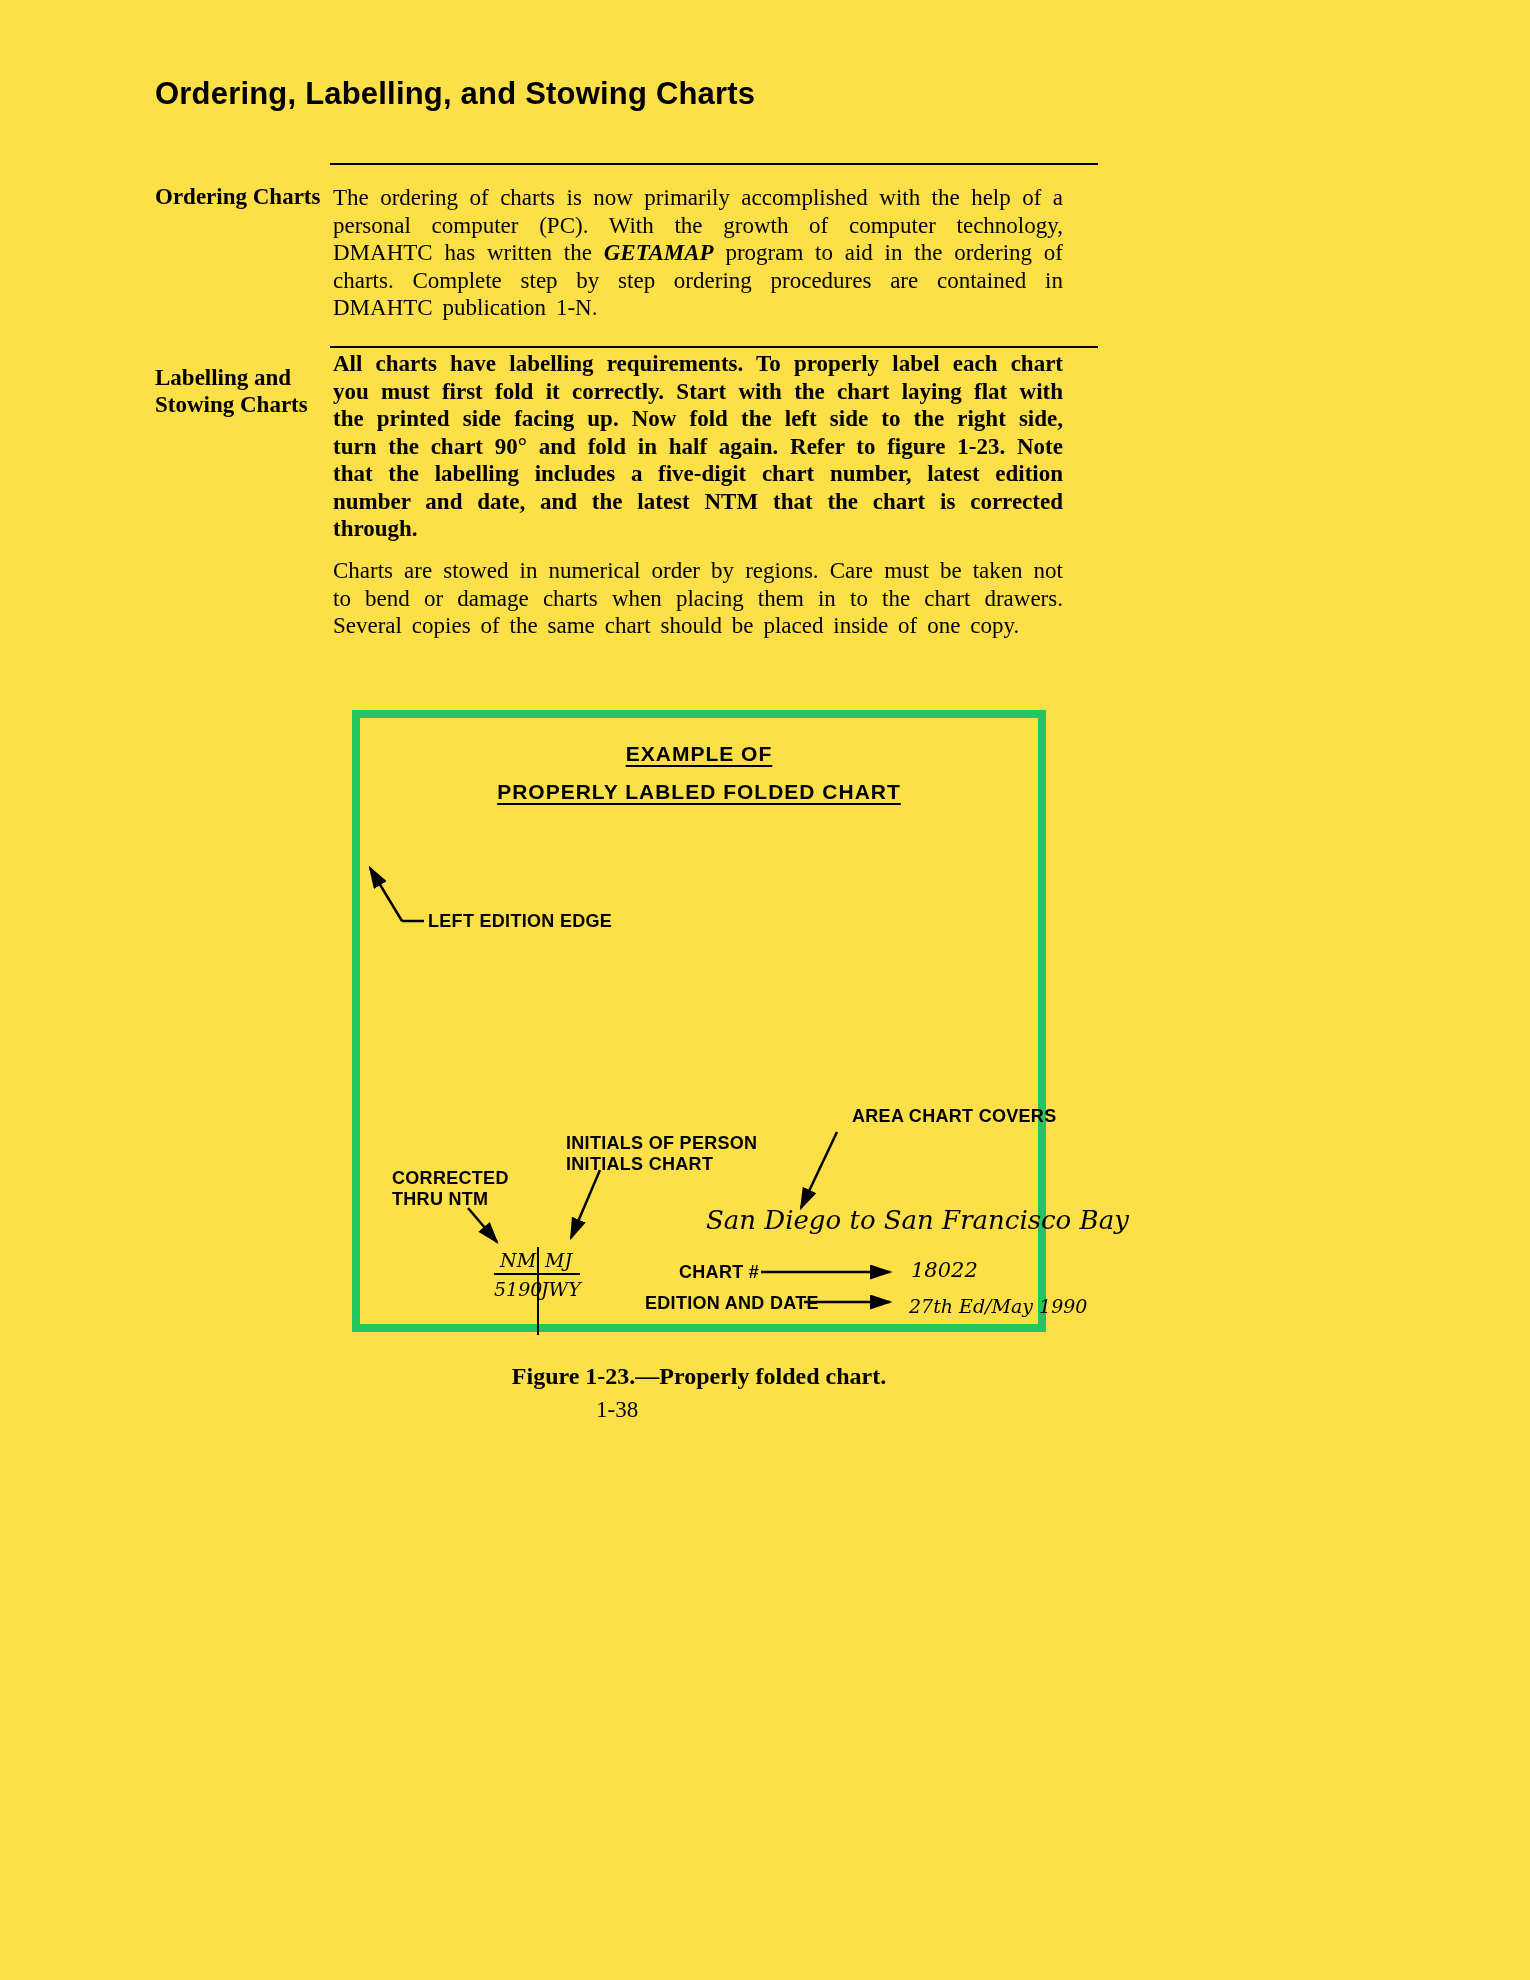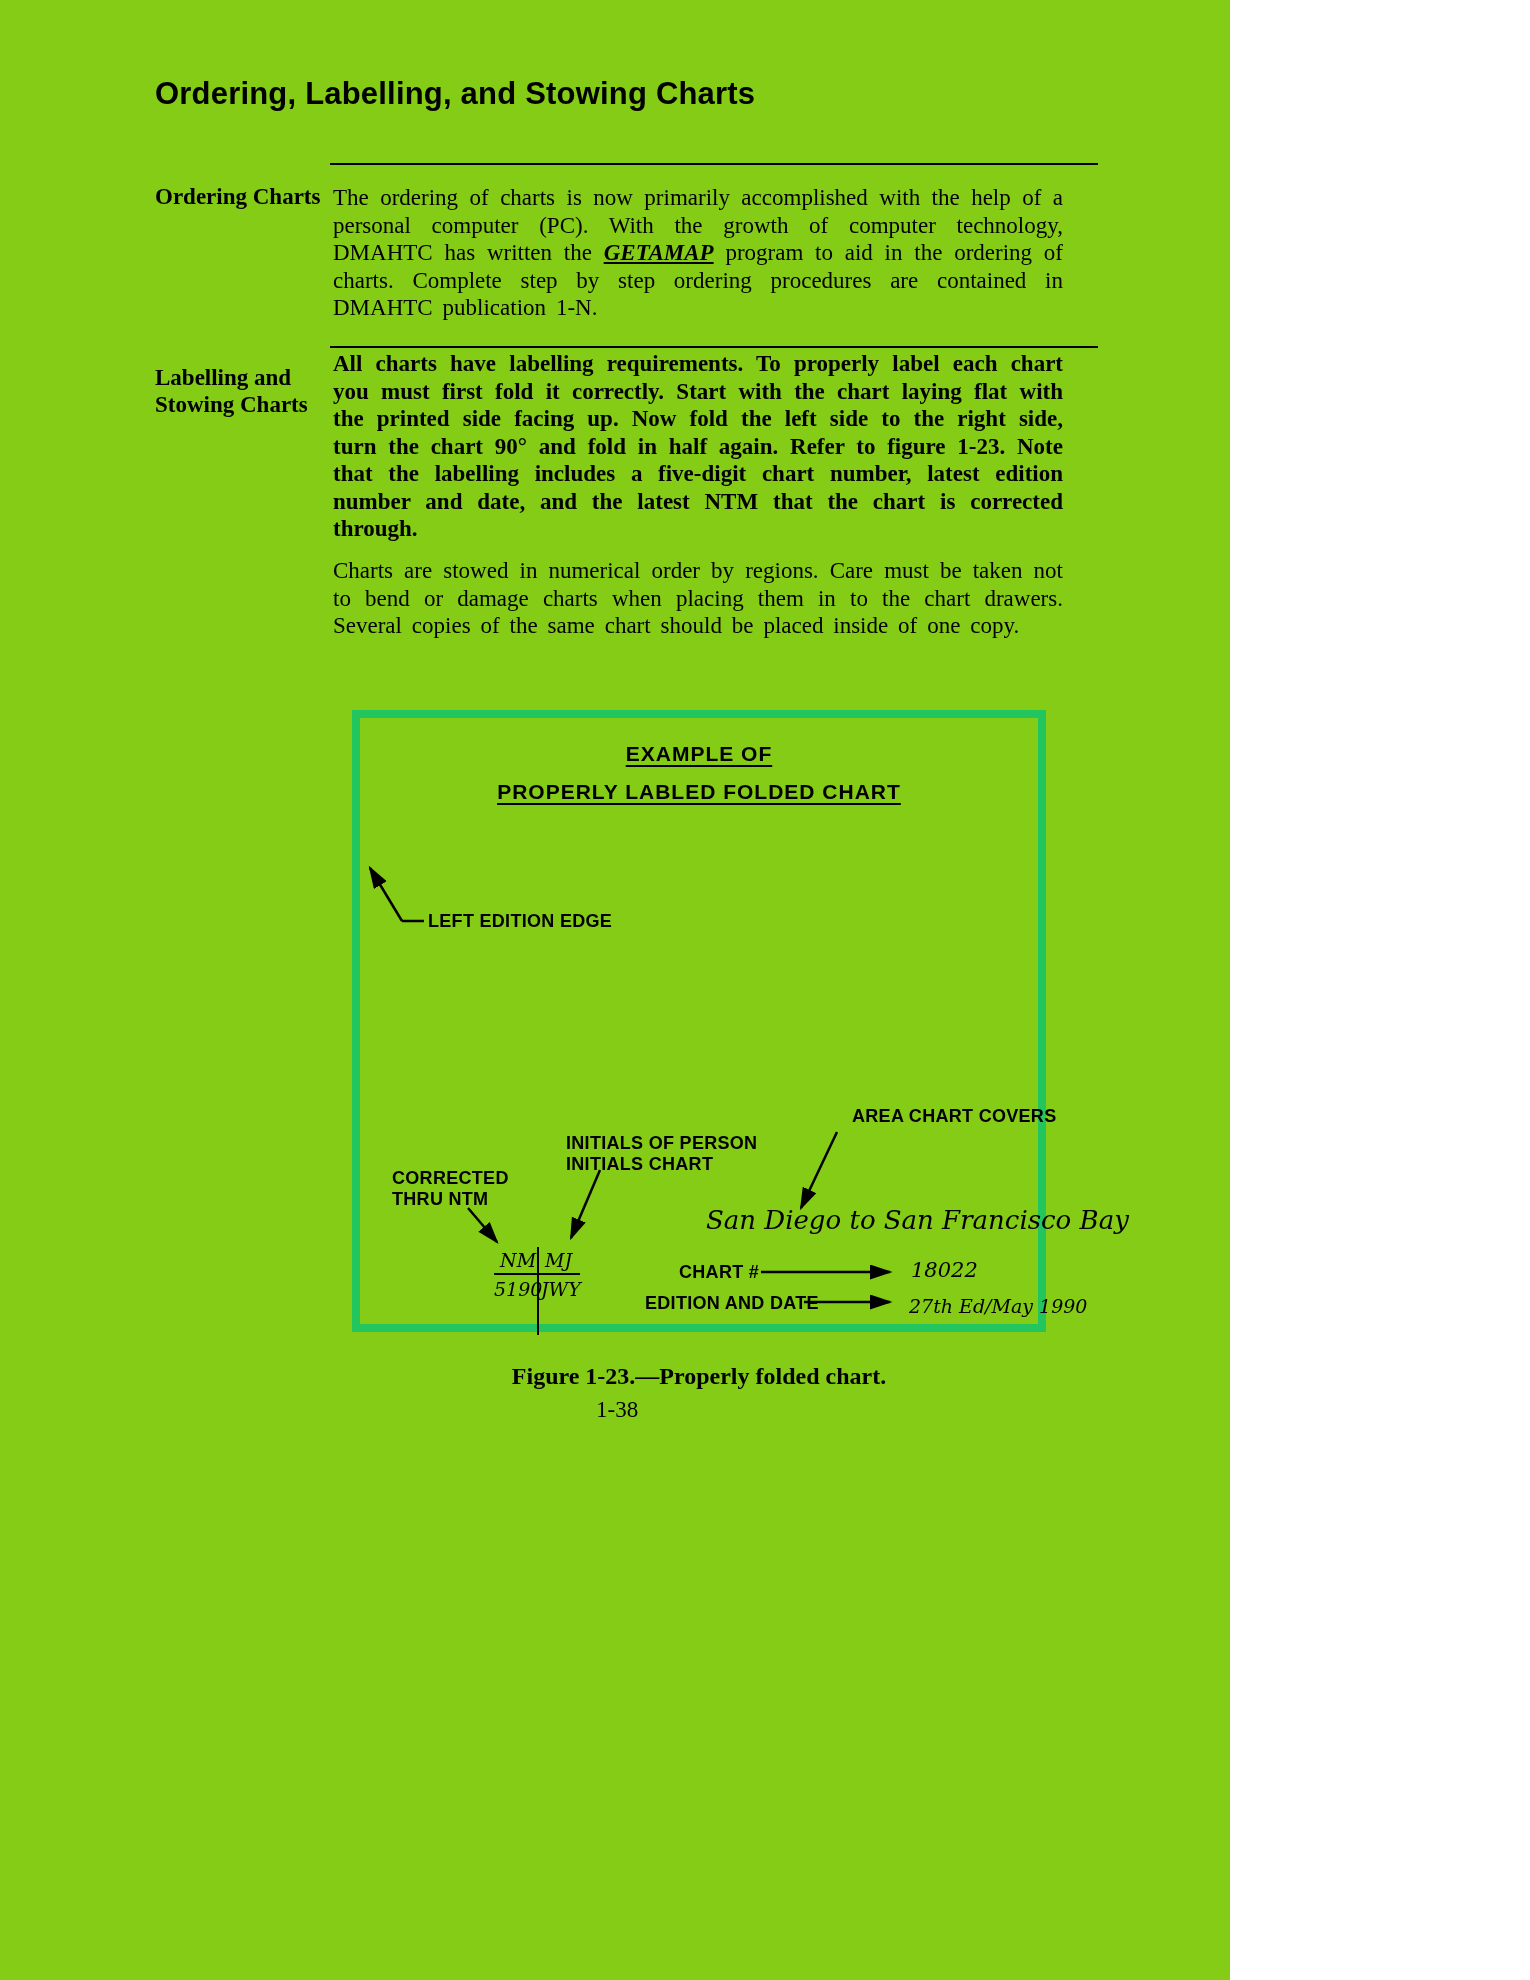--- a/index.html
+++ b/index.html
@@ -1,21 +1,21 @@
 <!DOCTYPE html>
 <html><head>
 <meta charset="utf-8">
 <style>
   * { margin: 0; padding: 0; box-sizing: border-box; }
   html, body { background: #ffffff; }
   .page {
     position: relative;
-    width: 1230px;
+    width: 1530px;
     height: 1980px;
-    background: #84cc16;
+    background: #fde047;
     color: #000000;
     font-family: "Liberation Serif", serif;
     overflow: hidden;
   }
   .doc-title {
     position: absolute;
     left: 155px;
     top: 76px;
     font-family: "Liberation Sans", sans-serif;
     font-weight: 700;
@@ -47,21 +47,21 @@
     left: 333px;
     width: 730px;
     font-size: 23px;
     line-height: 27.5px;
     text-align: justify;
     word-spacing: 0.18em;
   }
   .p1 { top: 184px; }
   .p2 { top: 350px; font-weight: bold; }
   .p3 { top: 557px; }
-  .hl { font-weight: 700; font-style: italic; text-decoration: underline; }
+  .hl { font-weight: 700; font-style: italic; }
 
   .figure-box {
     position: absolute;
     left: 352px;
     top: 710px;
     width: 694px;
     height: 622px;
     border: 8px solid #22c55e;
     font-family: "Liberation Sans", sans-serif;
   }

